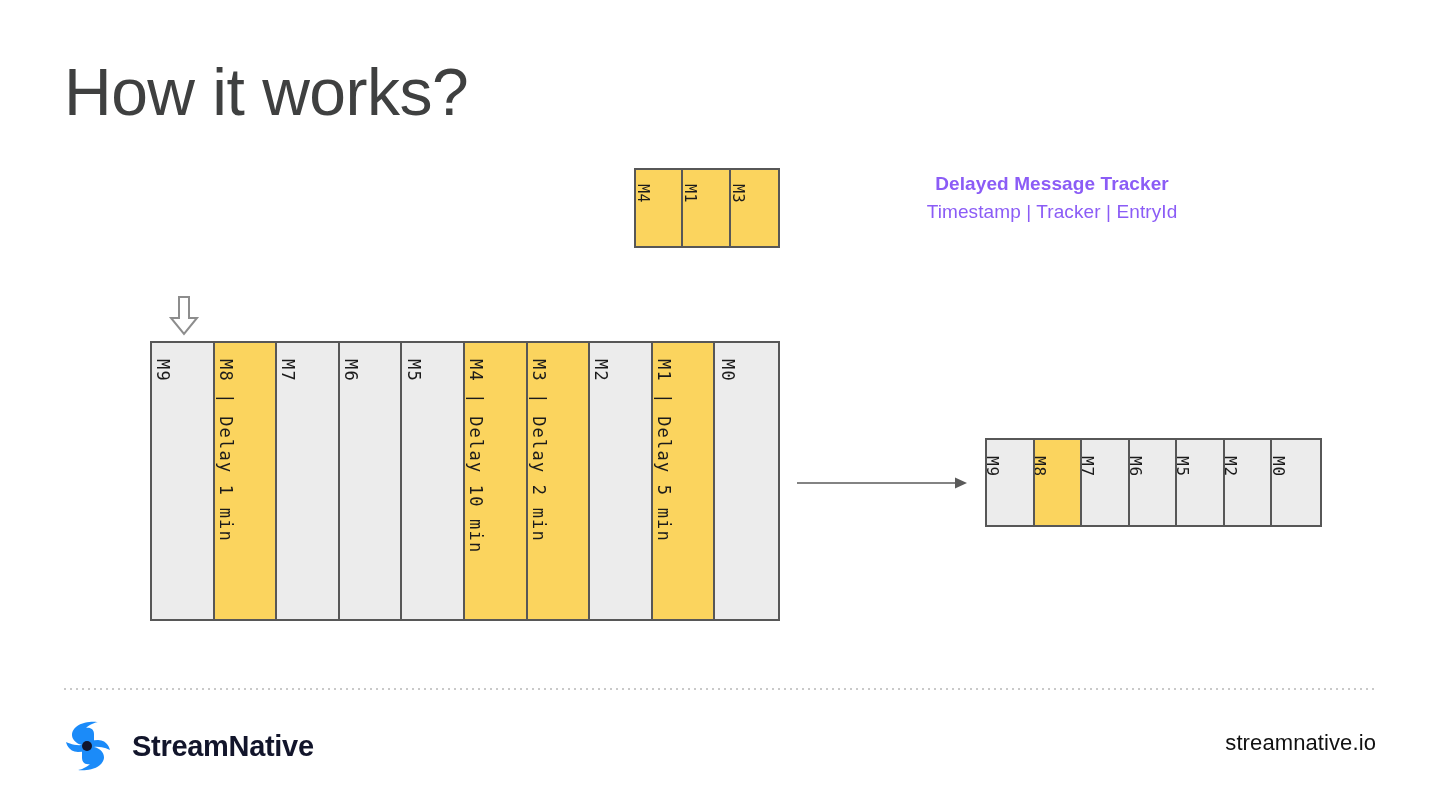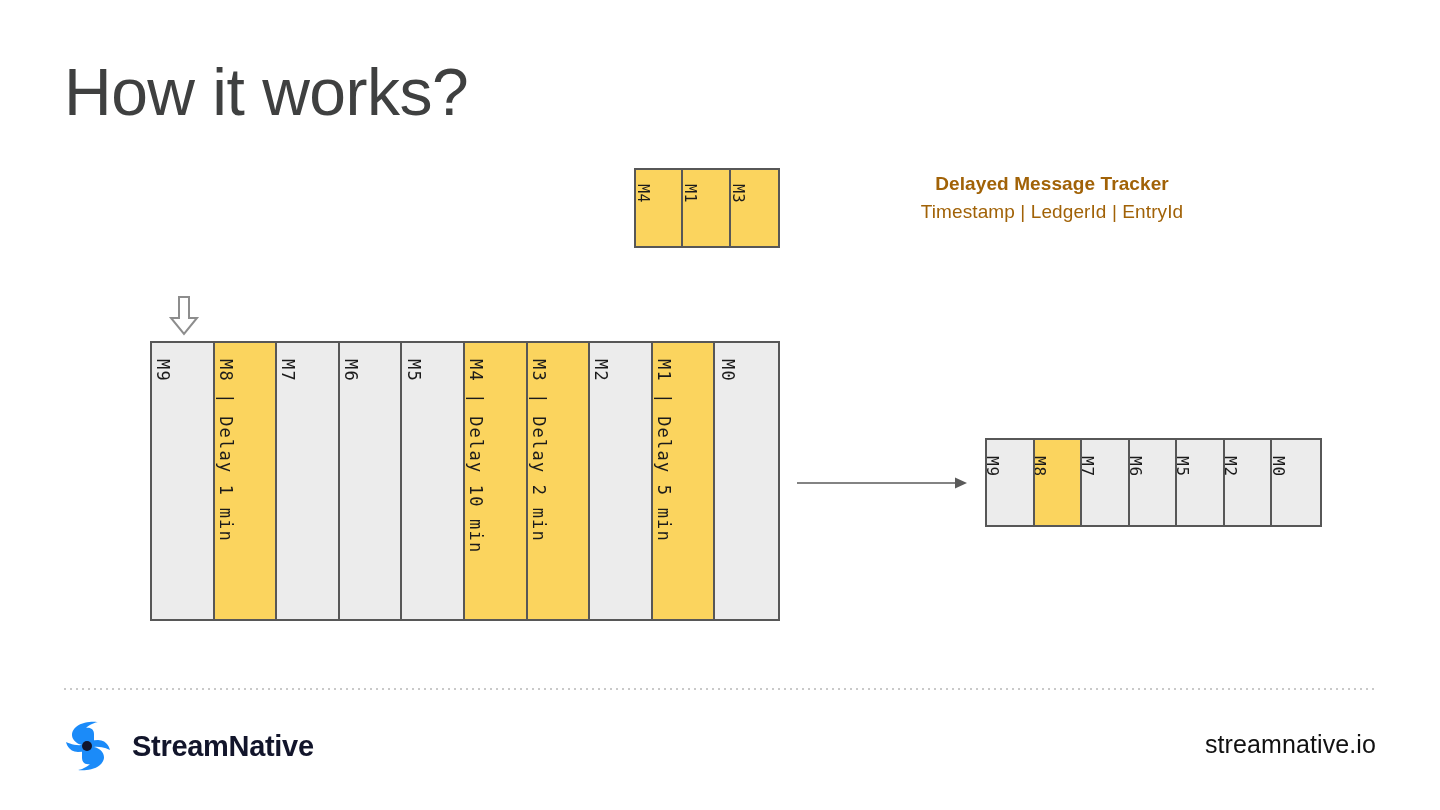--- a/index.html
+++ b/index.html
@@ -71,21 +71,21 @@
     font-size: 15px;
   }
 
   
   #tracker-caption {
     position: absolute;
     left: 852px;
     top: 170px;
     width: 400px;
     text-align: center;
-    color: #a16207;
+    color: #8b5cf6;
   }
   #tracker-caption .cap-title {
     font-size: 19px;
     font-weight: bold;
     line-height: 28px;
     letter-spacing: 0.1px;
   }
   #tracker-caption .cap-sub {
     font-size: 19px;
     font-weight: 400;
@@ -164,21 +164,21 @@
   #brand-name {
     font-size: 29px;
     font-weight: bold;
     color: #12152b;
     letter-spacing: -0.3px;
   }
   #site-url {
     position: absolute;
     right: 64px;
     top: 730px;
-    font-size: 25px;
+    font-size: 22px;
     color: #111111;
     letter-spacing: 0.1px;
   }
 </style>
 </head>
 <body>
 
 <div id="slide">
 
   <div id="page-title">How it works?</div>
@@ -190,21 +190,21 @@
       <div class="cell highlight">
         <span class="cell-label">M1</span>
       </div>
       <div class="cell highlight">
         <span class="cell-label">M3</span>
       </div>
     </div>
 
   <div id="tracker-caption">
     <div class="cap-title">Delayed Message Tracker</div>
-    <div class="cap-sub">Timestamp | LedgerId | EntryId</div>
+    <div class="cap-sub">Timestamp | Tracker | EntryId</div>
   </div>
 
   <div id="incoming-arrow">
     <svg width="32" height="40" viewBox="0 0 32 40" xmlns="http://www.w3.org/2000/svg">
       <polygon points="11,1 21,1 21,22 29,22 16,38 3,22 11,22" fill="#ffffff" stroke="#8d8d8d" stroke-width="2" stroke-linejoin="miter"></polygon>
     </svg>
   </div>
 
   <div id="main-queue" class="queue">
       <div class="cell">

